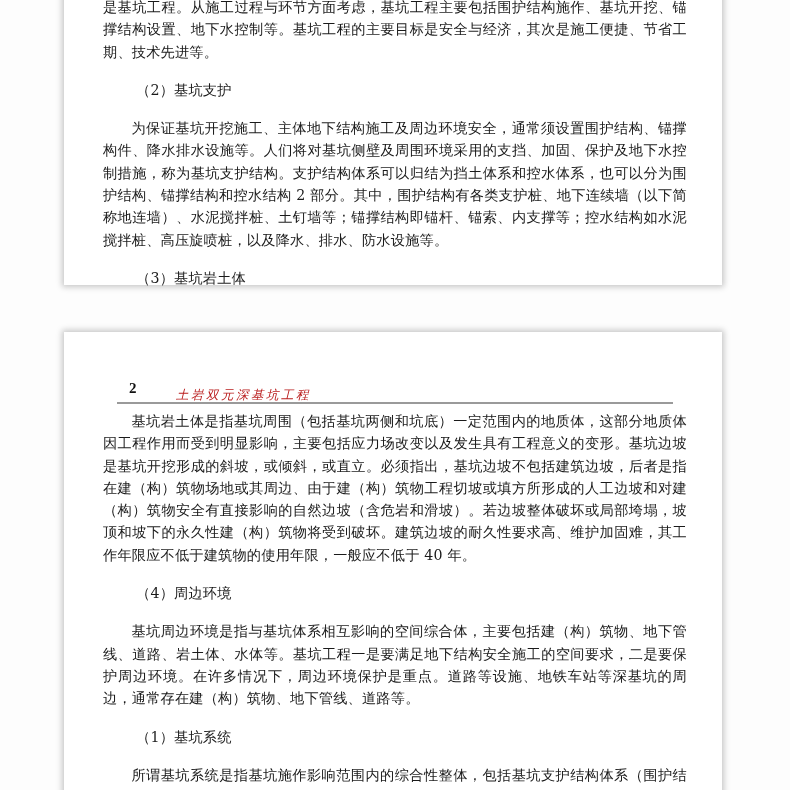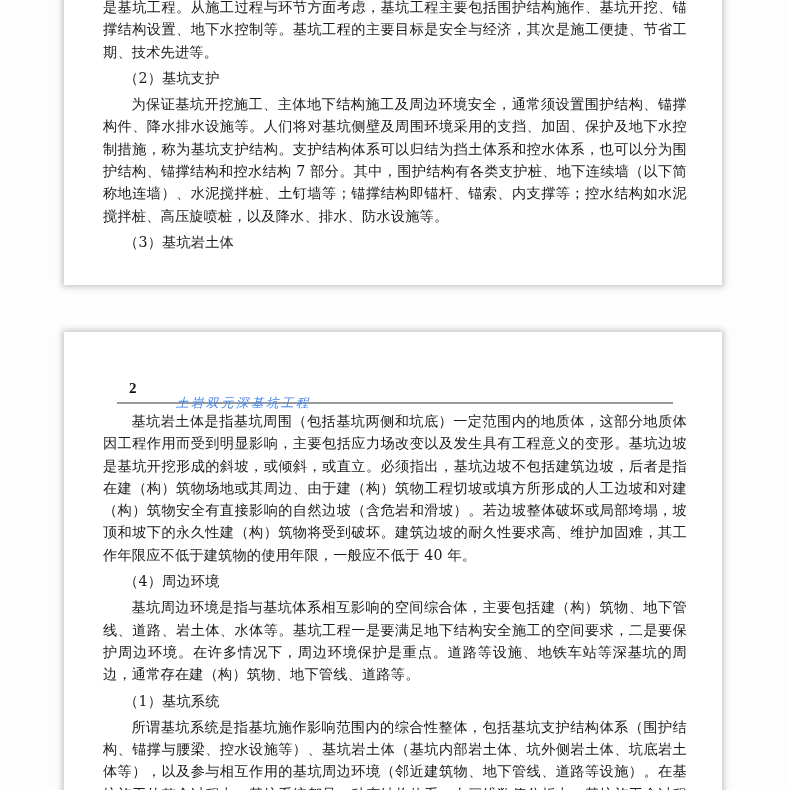--- a/index.html
+++ b/index.html
@@ -43,21 +43,21 @@
       letter-spacing: 0.2px;
     }
     .page-1 .text-block { top: 16px; }
     .page-2 .text-block { top: 78px; }
     .para {
       margin: 0;
       text-indent: 2em;
       text-align: justify;
     }
     .heading {
-      margin: 4px;
+      margin: 16px;
       text-indent: 1.2em;
     }
     .running-head {
       position: absolute;
       left: 53px;
       top: 44px;
       width: 556px;
       height: 26px;
       border-bottom: 2px solid #9a9a9a;
     }
@@ -66,37 +66,37 @@
       left: 12px;
       top: 4px;
       font-family: "Liberation Serif", serif;
       font-weight: bold;
       font-size: 15px;
       color: #111;
     }
     .book-title {
       position: absolute;
       left: 59px;
-      top: 19px;
+      top: 11px;
       font-size: 12.5px;
       letter-spacing: 2.5px;
       font-style: italic;
-      color: #3b82f6;
+      color: #b91c1c;
     }
   </style>
 </head>
 <body>
 
 <div class="viewer">
 
   <div class="page page-1">
     <div class="text-block">
       <p class="para" style="text-indent:0">是基坑工程。从施工过程与环节方面考虑，基坑工程主要包括围护结构施作、基坑开挖、锚撑结构设置、地下水控制等。基坑工程的主要目标是安全与经济，其次是施工便捷、节省工期、技术先进等。</p>
       <p class="heading">（2）基坑支护</p>
-      <p class="para">为保证基坑开挖施工、主体地下结构施工及周边环境安全，通常须设置围护结构、锚撑构件、降水排水设施等。人们将对基坑侧壁及周围环境采用的支挡、加固、保护及地下水控制措施，称为基坑支护结构。支护结构体系可以归结为挡土体系和控水体系，也可以分为围护结构、锚撑结构和控水结构 7 部分。其中，围护结构有各类支护桩、地下连续墙（以下简称地连墙）、水泥搅拌桩、土钉墙等；锚撑结构即锚杆、锚索、内支撑等；控水结构如水泥搅拌桩、高压旋喷桩，以及降水、排水、防水设施等。</p>
+      <p class="para">为保证基坑开挖施工、主体地下结构施工及周边环境安全，通常须设置围护结构、锚撑构件、降水排水设施等。人们将对基坑侧壁及周围环境采用的支挡、加固、保护及地下水控制措施，称为基坑支护结构。支护结构体系可以归结为挡土体系和控水体系，也可以分为围护结构、锚撑结构和控水结构 2 部分。其中，围护结构有各类支护桩、地下连续墙（以下简称地连墙）、水泥搅拌桩、土钉墙等；锚撑结构即锚杆、锚索、内支撑等；控水结构如水泥搅拌桩、高压旋喷桩，以及降水、排水、防水设施等。</p>
       <p class="heading">（3）基坑岩土体</p>
     </div>
   </div>
 
   <div class="page page-2">
     <div class="running-head">
       <span class="page-number">2</span>
       <span class="book-title">土岩双元深基坑工程</span>
     </div>
     <div class="text-block">

